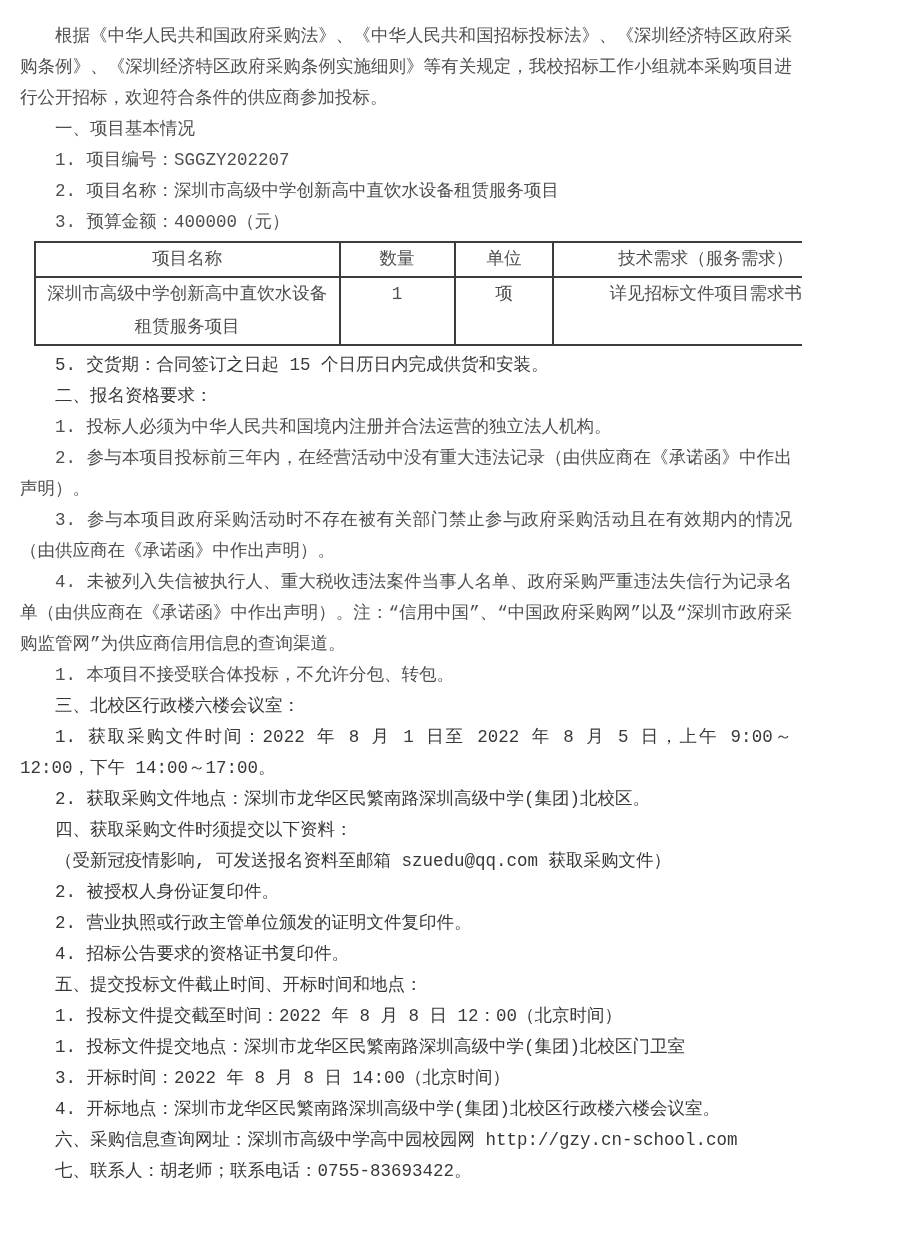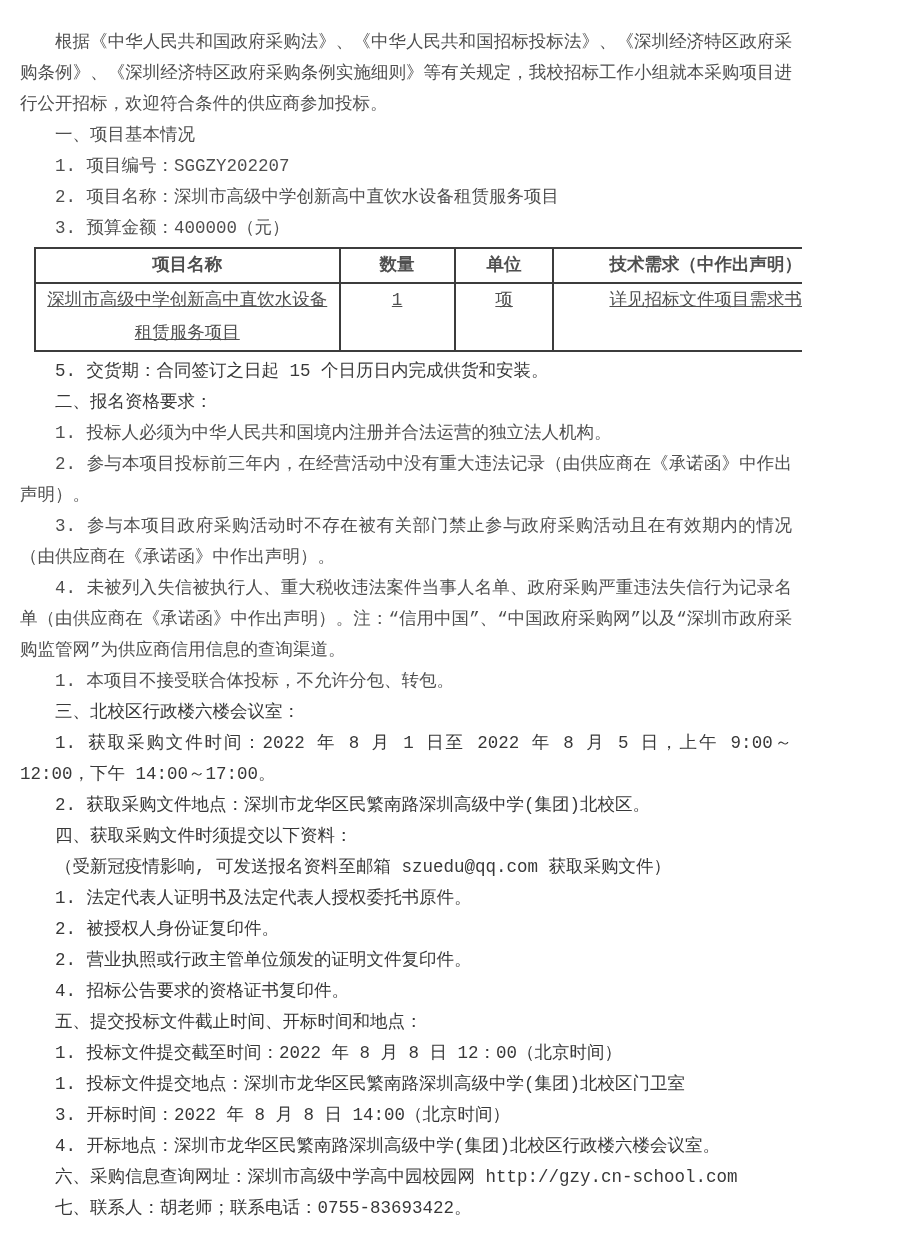--- a/index.html
+++ b/index.html
@@ -11,21 +11,21 @@
   html,body{margin:0;padding:0;}
   body{
     background:var(--bg);
     font-family:"Liberation Mono","DejaVu Sans Mono",serif;
   }
   .page{
     width:802px;
     height:1235px;
     background:var(--bg);
     box-sizing:border-box;
-    padding:27px 10px 0 20px;
+    padding:21px 10px 0 20px;
     overflow:hidden;
     color:var(--text);
   }
   p.line{
     margin:0;
     font-size:17.5px;
     line-height:31px;
     text-indent:35px;
     text-align:justify;
     color:var(--text);
@@ -44,22 +44,22 @@
   table.items th, table.items td{
     border:2px solid var(--border);
     font-size:17.5px;
     line-height:33px;
     font-weight:400;
     color:var(--text);
     text-align:center;
     padding:0 6px;
     box-sizing:border-box;
   }
-  table.items th{height:34px;vertical-align:middle;font-weight:bold;}
-  table.items td{height:66px;vertical-align:top;text-decoration:underline;}
+  table.items th{height:34px;vertical-align:middle;}
+  table.items td{height:66px;vertical-align:top;}
   .col-name{width:37%;}
   .col-qty{width:14%;}
   .col-unit{width:12%;}
   .col-req{width:37%;}
 </style>
 </head>
 <body>
 
 <div class="page">
 
@@ -75,21 +75,21 @@
       <col class="col-name">
         <col class="col-qty">
         <col class="col-unit">
         <col class="col-req">
     </colgroup>
     <tbody>
         <tr>
       <th>项目名称</th>
       <th>数量</th>
       <th>单位</th>
-      <th>技术需求（中作出声明）</th>
+      <th>技术需求（服务需求）</th>
     </tr>
     <tr>
       <td>深圳市高级中学创新高中直饮水设备租赁服务项目</td>
       <td>1</td>
       <td>项</td>
       <td>详见招标文件项目需求书</td>
     </tr>
   </tbody>
     </table>
 
@@ -98,21 +98,20 @@
   <p class="line">1. 投标人必须为中华人民共和国境内注册并合法运营的独立法人机构。</p>
   <p class="line">2. 参与本项目投标前三年内，在经营活动中没有重大违法记录（由供应商在《承诺函》中作出声明）。</p>
   <p class="line">3. 参与本项目政府采购活动时不存在被有关部门禁止参与政府采购活动且在有效期内的情况（由供应商在《承诺函》中作出声明）。</p>
   <p class="line">4. 未被列入失信被执行人、重大税收违法案件当事人名单、政府采购严重违法失信行为记录名单（由供应商在《承诺函》中作出声明）。注：“信用中国”、“中国政府采购网”以及“深圳市政府采购监管网”为供应商信用信息的查询渠道。</p>
   <p class="line">1. 本项目不接受联合体投标，不允许分包、转包。</p>
   <p class="line b">三、北校区行政楼六楼会议室：</p>
   <p class="line b">1. 获取采购文件时间：2022 年 8 月 1 日至 2022 年 8 月 5 日，上午 9:00～12:00，下午 14:00～17:00。</p>
   <p class="line b">2. 获取采购文件地点：深圳市龙华区民繁南路深圳高级中学(集团)北校区。</p>
   <p class="line b">四、获取采购文件时须提交以下资料：</p>
   <p class="line b">（受新冠疫情影响, 可发送报名资料至邮箱 szuedu@qq.com 获取采购文件）</p>
-  <p class="line b">1. 法定代表人证明书及法定代表人授权委托书原件。</p>
   <p class="line b">2. 被授权人身份证复印件。</p>
   <p class="line b">2. 营业执照或行政主管单位颁发的证明文件复印件。</p>
   <p class="line b">4. 招标公告要求的资格证书复印件。</p>
   <p class="line b">五、提交投标文件截止时间、开标时间和地点：</p>
   <p class="line b">1. 投标文件提交截至时间：2022 年 8 月 8 日 12：00（北京时间）</p>
   <p class="line b">1. 投标文件提交地点：深圳市龙华区民繁南路深圳高级中学(集团)北校区门卫室</p>
   <p class="line b">3. 开标时间：2022 年 8 月 8 日 14:00（北京时间）</p>
   <p class="line b">4. 开标地点：深圳市龙华区民繁南路深圳高级中学(集团)北校区行政楼六楼会议室。</p>
   <p class="line b">六、采购信息查询网址：深圳市高级中学高中园校园网 http://gzy.cn-school.com</p>
   <p class="line b">七、联系人：胡老师；联系电话：0755-83693422。</p>

